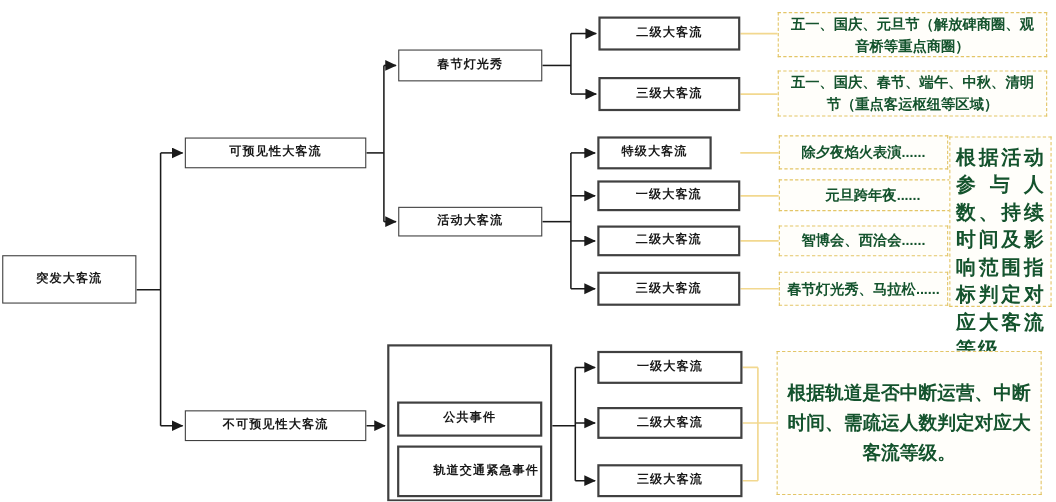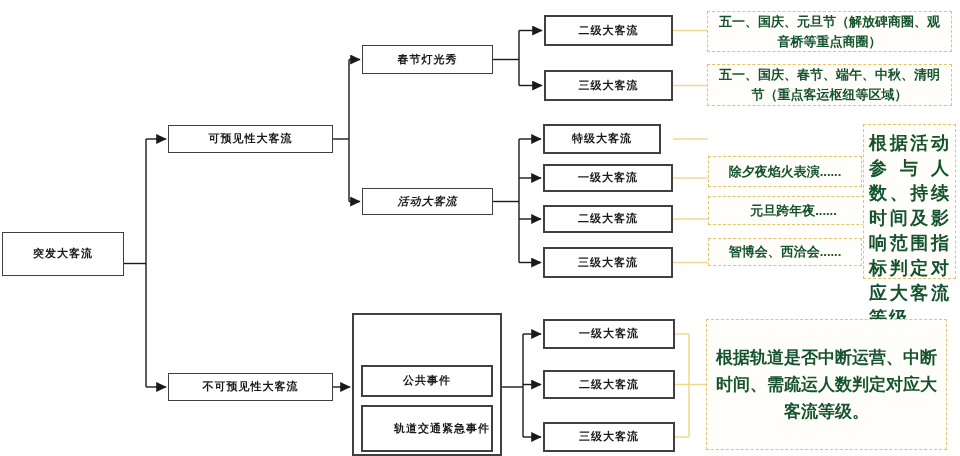--- a/index.html
+++ b/index.html
@@ -28,21 +28,21 @@
     position:absolute;background:#ffffff;border:2px solid var(--box-border);
     box-sizing:border-box;
   }
   .note{
     position:absolute;background:var(--note-background);
     border:1.5px dashed var(--note-border);
     display:flex;align-items:center;justify-content:center;text-align:center;
     box-sizing:border-box;font-size:13px;font-weight:bold;line-height:20px;color:#14532d;
     padding:2px 8px;
   }
-  .note.example{font-size:13px;padding:2px 4px;margin-top:33px;}
+  .note.example{font-size:13px;padding:2px 4px;}
   .note.vertical{
     display:block;text-align:justify;padding:6px 4px 0 5px;
     font-size:18px;letter-spacing:2px;line-height:25px;
   }
   .note.big{font-size:17px;line-height:27px;padding:2px 8px;}
 </style>
 </head>
 <body>
 
 <div id="stage">
@@ -98,36 +98,37 @@
     <line class="ln-note" x1="689" y1="334" x2="689" y2="437"></line>
     <line class="ln-note" x1="689" y1="384.5" x2="706" y2="384.5"></line>
   </svg>
 
   <div class="node" style="left:2px;top:232px;width:122px;height:44px;">突发大客流</div>
 
   <div class="node" style="left:168px;top:125px;width:165px;height:28px;">可预见性大客流</div>
   <div class="node" style="left:168px;top:373px;width:165px;height:28px;">不可预见性大客流</div>
 
   <div class="node" style="left:362px;top:45px;width:131px;height:29px;">春节灯光秀</div>
-  <div class="node" style="left:362px;top:188px;width:131px;height:27px;font-style:italic;">活动大客流</div>
+  <div class="node" style="left:362px;top:188px;width:131px;height:27px;">活动大客流</div>
 
   <div class="node thick" style="left:544px;top:15px;width:129px;height:31px;">二级大客流</div>
   <div class="node thick" style="left:544px;top:70px;width:129px;height:31px;">三级大客流</div>
 
   <div class="note" style="left:707px;top:11px;width:245px;height:41px;">五一、国庆、元旦节（解放碑商圈、观音桥等重点商圈）</div>
   <div class="note" style="left:707px;top:64px;width:245px;height:42px;">五一、国庆、春节、端午、中秋、清明节（重点客运枢纽等区域）</div>
 
-  <div class="node thick" style="left:543px;top:124px;width:118px;height:30px;">特级大客流</div>
+  <div class="node thick" style="left:543px;top:124px;width:104px;height:30px;">特级大客流</div>
   <div class="node thick" style="left:543px;top:164px;width:130px;height:28px;">一级大客流</div>
   <div class="node thick" style="left:543px;top:205px;width:130px;height:28px;">二级大客流</div>
   <div class="node thick" style="left:543px;top:247px;width:130px;height:31px;">三级大客流</div>
 
   <div class="note example" style="left:708px;top:123px;width:154px;height:31px;">除夕夜焰火表演......</div>
   <div class="note example" style="left:708px;top:163px;width:171px;height:29px;">元旦跨年夜......</div>
   <div class="note example" style="left:708px;top:205px;width:154px;height:28px;">智博会、西洽会......</div>
+  <div class="note example" style="left:708px;top:247px;width:154px;height:31px;">春节灯光秀、马拉松......</div>
 
   <div class="note vertical" style="left:863px;top:124px;width:93px;height:155px;">根据活动参与人数、持续时间及影响范围指标判定对应大客流等级。</div>
 
   <div class="group-box" style="left:352px;top:313px;width:150px;height:143px;"></div>
   <div class="node thick" style="left:361px;top:365px;width:132px;height:32px;">公共事件</div>
   <div class="node thick" style="left:361px;top:405px;width:132px;height:47px;padding-left:30px;">轨道交通紧急事件</div>
 
   <div class="node thick" style="left:543px;top:319px;width:132px;height:30px;">一级大客流</div>
   <div class="node thick" style="left:543px;top:370px;width:132px;height:29px;">二级大客流</div>
   <div class="node thick" style="left:543px;top:422px;width:132px;height:30px;">三级大客流</div>

